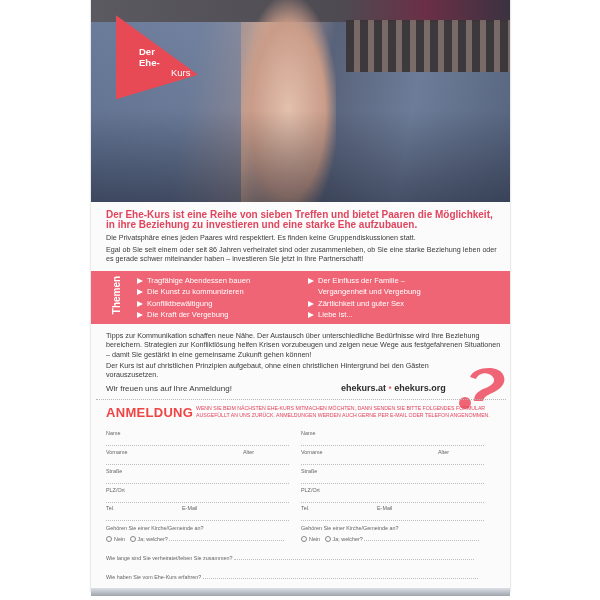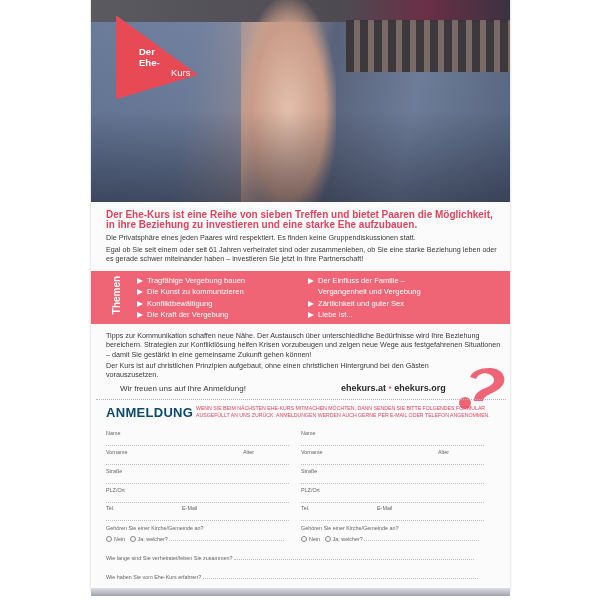--- a/index.html
+++ b/index.html
@@ -18,26 +18,26 @@
   .logo-text span { display:block; font-weight:400;padding-left:32px; }
   .tagline { position:absolute; right:12px; top:126px; width:300px; text-align:right; color:#fff; font-family:"Liberation Sans", sans-serif; font-weight:700; font-size:11.6px; line-height:14.5px; text-shadow:0 1px 2px rgba(0,0,0,.5); }
   .intro { position:absolute; left:15px; top:210px; width:395px; color:#e1455d; font-family:"Liberation Sans", sans-serif; font-weight:700; font-size:10px; line-height:9.5px; }
   .para { position:absolute; left:15px; width:395px; color:#3a3a3a; font-family:"Liberation Sans", sans-serif; font-size:7.2px; line-height:9.4px; }
   .themes { position:absolute; left:0; top:271px; width:419px; height:53px; background:#f06575; }
   .themes-title { position:absolute; left:2px; top:14px; width:48px; height:20px; transform:rotate(-90deg); transform-origin:center; color:#fff; font-family:"Liberation Sans", sans-serif; font-weight:700; font-size:10px; text-align:center; line-height:20px; }
   .themes-col { position:absolute; top:4px; list-style:none; margin:0; padding:0; color:#fff; font-family:"Liberation Sans", sans-serif; font-size:7.6px; line-height:11.3px; }
   .themes-col li { white-space:nowrap; }
   .themes-col .tri { display:inline-block; width:0; height:0; border-top:3.5px solid transparent; border-bottom:3.5px solid transparent; border-left:6px solid #fff; margin-right:4px; vertical-align:-1px; }
   .themes-col .cont { padding-left:10px; }
-  .welcome { position:absolute; left:29px; top:384px; color:#3a3a3a; font-family:"Liberation Sans", sans-serif; font-size:8px; }
+  .welcome { position:absolute; left:15px; top:384px; color:#3a3a3a; font-family:"Liberation Sans", sans-serif; font-size:8px; }
   .sites { position:absolute; left:250px; top:383px; color:#2d2d2d; font-family:"Liberation Sans", sans-serif; font-weight:700; font-size:9px; }
   .sites .dot { color:#f06575; }
   .qmark { position:absolute; left:365px; top:363px; width:55px; height:48px; }
   .divider { position:absolute; left:5px; top:399px; width:410px; border-top:1px dotted #b5b5b5; }
-  .anm-title { position:absolute; left:15px; top:405px; color:#0c4a6e; font-family:"Liberation Sans", sans-serif; font-weight:700; font-size:13px; letter-spacing:.3px; }
+  .anm-title { position:absolute; left:15px; top:405px; color:#ef4444; font-family:"Liberation Sans", sans-serif; font-weight:700; font-size:13px; letter-spacing:.3px; }
   .anm-note { position:absolute; left:105px; top:405px; width:310px; color:#e1455d; font-family:"Liberation Sans", sans-serif; font-size:5.2px; line-height:7px; text-transform:uppercase; }
   .field { position:absolute; height:17px; border-bottom:1px dotted #bdbdbd; color:#666; font-family:"Liberation Sans", sans-serif; font-size:5.4px; }
   .field .lbl { position:absolute; top:2px; }
   .radio-row { position:absolute; color:#666; font-family:"Liberation Sans", sans-serif; font-size:5.4px; }
   .radio { display:inline-block; width:4px; height:4px; border:0.7px solid #888; border-radius:50%; margin-right:2px; vertical-align:-1px; }
   .dots { display:inline-block; border-bottom:1px dotted #bdbdbd; vertical-align:0; }
   .q { position:absolute; color:#666; font-family:"Liberation Sans", sans-serif; font-size:5.4px; }
   .bottom-fold { position:absolute; left:91px; top:588px; width:419px; height:8px; background:linear-gradient(180deg,#dcdfe6,#9fa3ad); }
 </style>
 </head>
@@ -54,26 +54,26 @@
     <div class="logo"></div>
     <div class="logo-text">
       <b>Der</b>
       <b>Ehe-</b>
       <span>Kurs</span>
     </div>
   </div>
 
   <div class="intro">Der Ehe-Kurs ist eine Reihe von sieben Treffen und bietet Paaren die Möglichkeit, in ihre Beziehung zu investieren und eine starke Ehe aufzubauen.</div>
   <div class="para" style="top:233px;">Die Privatsphäre eines jeden Paares wird respektiert. Es finden keine Gruppendiskussionen statt.</div>
-  <div class="para" style="top:245px;">Egal ob Sie seit einem oder seit 61 Jahren verheiratet sind oder zusammenleben, ob Sie eine starke Beziehung leben oder es gerade schwer miteinander haben – investieren Sie jetzt in Ihre Partnerschaft!</div>
+  <div class="para" style="top:245px;">Egal ob Sie seit einem oder seit 86 Jahren verheiratet sind oder zusammenleben, ob Sie eine starke Beziehung leben oder es gerade schwer miteinander haben – investieren Sie jetzt in Ihre Partnerschaft!</div>
 
   <div class="themes">
     <div class="themes-title">Themen</div>
     <ul class="themes-col" style="left:46px;">
-      <li><span class="tri"></span><span>Tragfähige Vergebung bauen</span></li>
+      <li><span class="tri"></span><span>Tragfähige Abendessen bauen</span></li>
       <li><span class="tri"></span><span>Die Kunst zu kommunizieren</span></li>
       <li><span class="tri"></span><span>Konfliktbewältigung</span></li>
       <li><span class="tri"></span><span>Die Kraft der Vergebung</span></li>
     </ul>
     <ul class="themes-col" style="left:217px;">
       <li><span class="tri"></span><span>Der Einfluss der Familie –</span></li>
       <li class="cont"><span>Vergangenheit und Vergebung</span></li>
       <li><span class="tri"></span><span>Zärtlichkeit und guter Sex</span></li>
       <li><span class="tri"></span><span>Liebe ist...</span></li>
     </ul>

